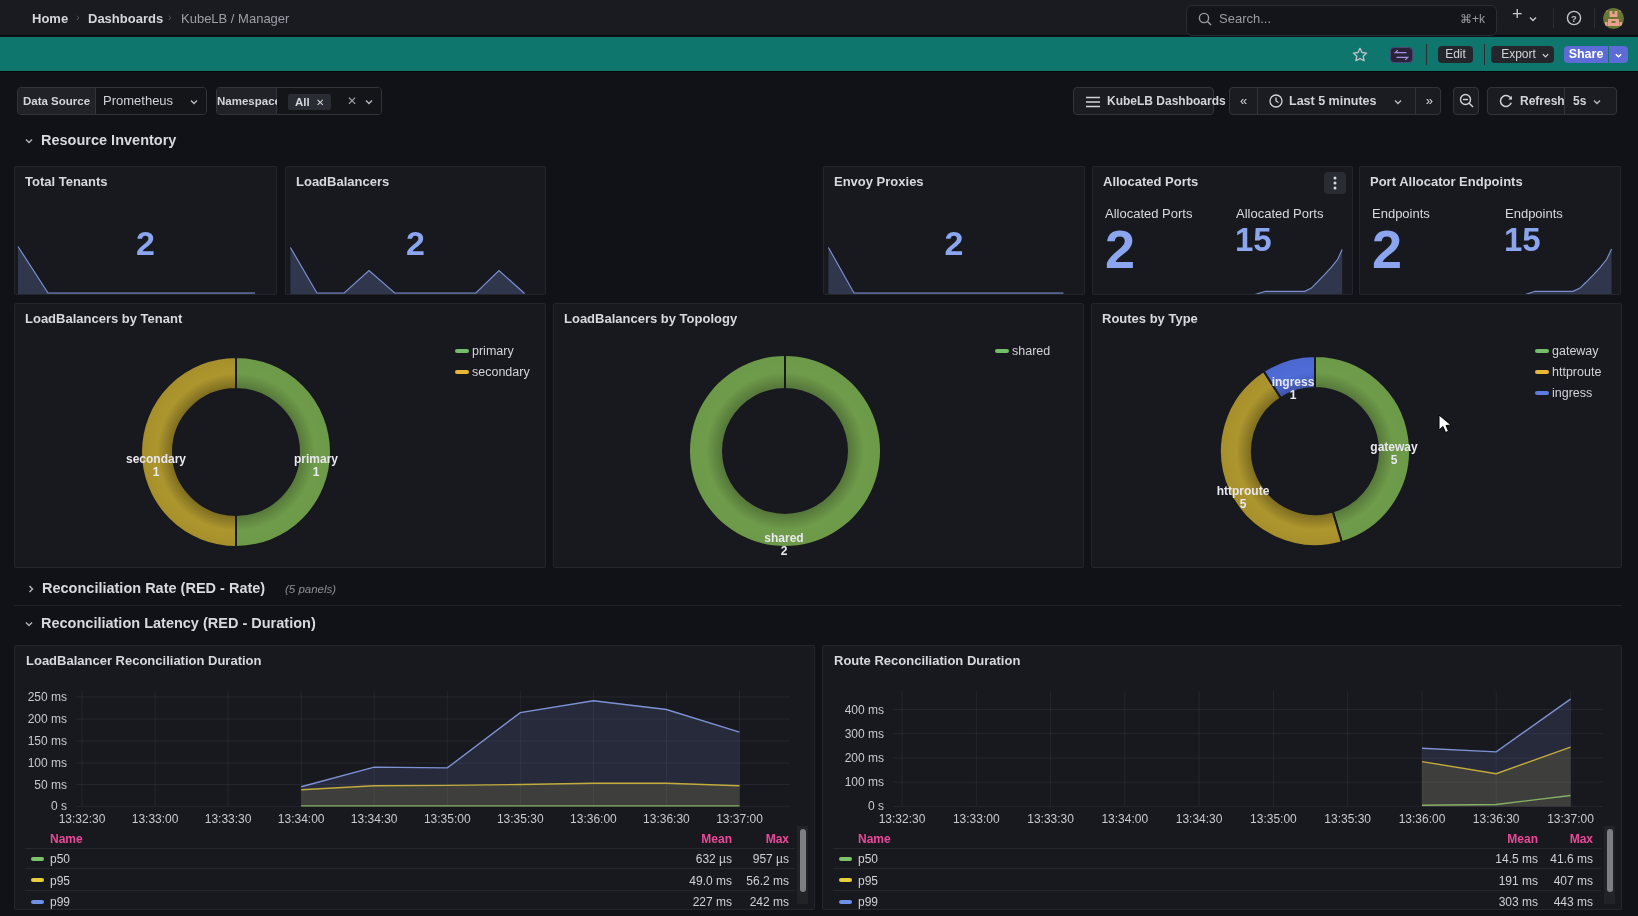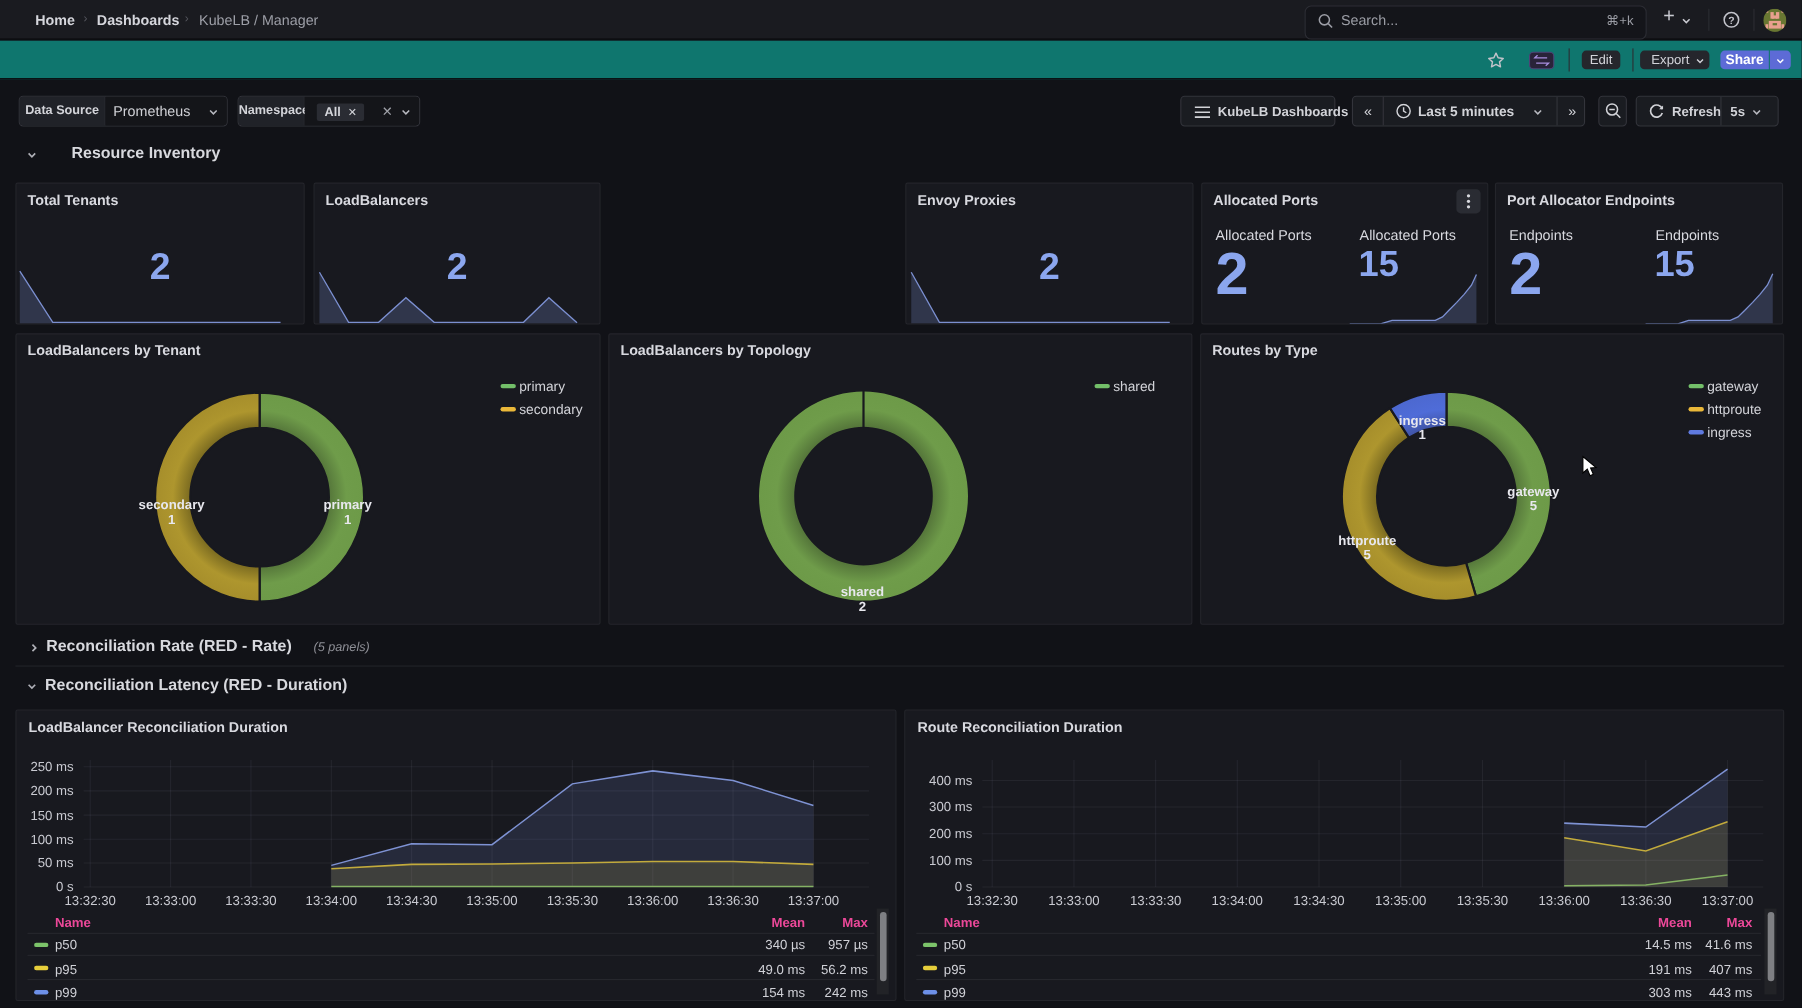--- a/index.html
+++ b/index.html
@@ -166,21 +166,21 @@
   <div class="vdiv" style="left:76px; top:0; height:26px; background:#33343b;"></div>
   <span style="position:absolute; left:85px; font-size:12px; font-weight:600;">5s</span>
   <svg width="10" height="10" style="left:104px; top:9px;" viewBox="0 0 10 10">
         <path d="M2 3.5 L5 6.5 L8 3.5" stroke="#b8b9c0" stroke-width="1.4" fill="none"></path>
       </svg>
 </div>
 
 <svg width="10" height="10" style="left:24px; top:136px;" viewBox="0 0 10 10">
       <path d="M2 3.5 L5 6.5 L8 3.5" stroke="#b0b1b8" stroke-width="1.5" fill="none"></path>
     </svg>
-<span class="rowhdr" style="left:41px; top:131.5px;margin-left:24px;">Resource Inventory</span>
+<span class="rowhdr" style="left:41px; top:131.5px;">Resource Inventory</span>
 
 <svg width="10" height="10" style="left:26px; top:584px;" viewBox="0 0 10 10">
       <path d="M3.5 2 L6.5 5 L3.5 8" stroke="#b0b1b8" stroke-width="1.5" fill="none"></path>
     </svg>
 <span class="rowhdr" style="left:42px; top:580px;">Reconciliation Rate (RED - Rate)</span>
 <span style="position:absolute; left:285px; top:583px; font-size:11.5px; font-style:italic; color:#8e8f96;">(5 panels)</span>
 <div style="position:absolute; left:14px; top:605px; width:1608px; height:1px; background:#222329;"></div>
 
 <svg width="10" height="10" style="left:24px; top:619px;" viewBox="0 0 10 10">
       <path d="M2 3.5 L5 6.5 L8 3.5" stroke="#b0b1b8" stroke-width="1.5" fill="none"></path>
@@ -369,29 +369,29 @@
     </g>
   </svg>
   <div class="lhead" style="left:35px; top:186px;">Name</div>
   <div class="lhead" style="left:617px; top:186px; width:100px; text-align:right;">Mean</div>
   <div class="lhead" style="left:674px; top:186px; width:100px; text-align:right;">Max</div>
   <div class="lsep" style="left:10px; top:202px; width:770px;"></div>
   <div class="lsep" style="left:10px; top:222px; width:770px;"></div>
   <div class="lsep" style="left:10px; top:244px; width:770px;"></div>
   <div style="position:absolute; left:16px; top:210.5px; width:13px; height:4px; border-radius:2px; background:#7cc36a;"></div>
   <div class="ltext" style="left:35px; top:206px;">p50</div>
-  <div class="ltext" style="left:617px; top:206px; width:100px; text-align:right;">340 µs</div>
+  <div class="ltext" style="left:617px; top:206px; width:100px; text-align:right;">632 µs</div>
   <div class="ltext" style="left:674px; top:206px; width:100px; text-align:right;">957 µs</div>
   <div style="position:absolute; left:16px; top:232px; width:13px; height:4px; border-radius:2px; background:#e6ce3b;"></div>
   <div class="ltext" style="left:35px; top:227.5px;">p95</div>
   <div class="ltext" style="left:617px; top:227.5px; width:100px; text-align:right;">49.0 ms</div>
   <div class="ltext" style="left:674px; top:227.5px; width:100px; text-align:right;">56.2 ms</div>
   <div style="position:absolute; left:16px; top:253.5px; width:13px; height:4px; border-radius:2px; background:#6d90e8;"></div>
   <div class="ltext" style="left:35px; top:249px;">p99</div>
-  <div class="ltext" style="left:617px; top:249px; width:100px; text-align:right;">154 ms</div>
+  <div class="ltext" style="left:617px; top:249px; width:100px; text-align:right;">227 ms</div>
   <div class="ltext" style="left:674px; top:249px; width:100px; text-align:right;">242 ms</div>
   <div style="position:absolute; left:782px; top:180px; width:11px; height:78px; background:#222327;"></div>
   <div style="position:absolute; left:785px; top:183px; width:6px; height:63px; background:#7e7f83; border-radius:3px;"></div>
 </div>
 
 <div class="panel" style="left:822px; top:645px; width:800px; height:265px; overflow:hidden;">
   <div class="ptitle" style="left:11px;">Route Reconciliation Duration</div>
   <svg width="798" height="263" viewBox="0 0 798 263">
     <g stroke="rgba(204,204,220,0.07)" stroke-width="1">
       <line x1="79" y1="45" x2="79" y2="160.4"></line>

